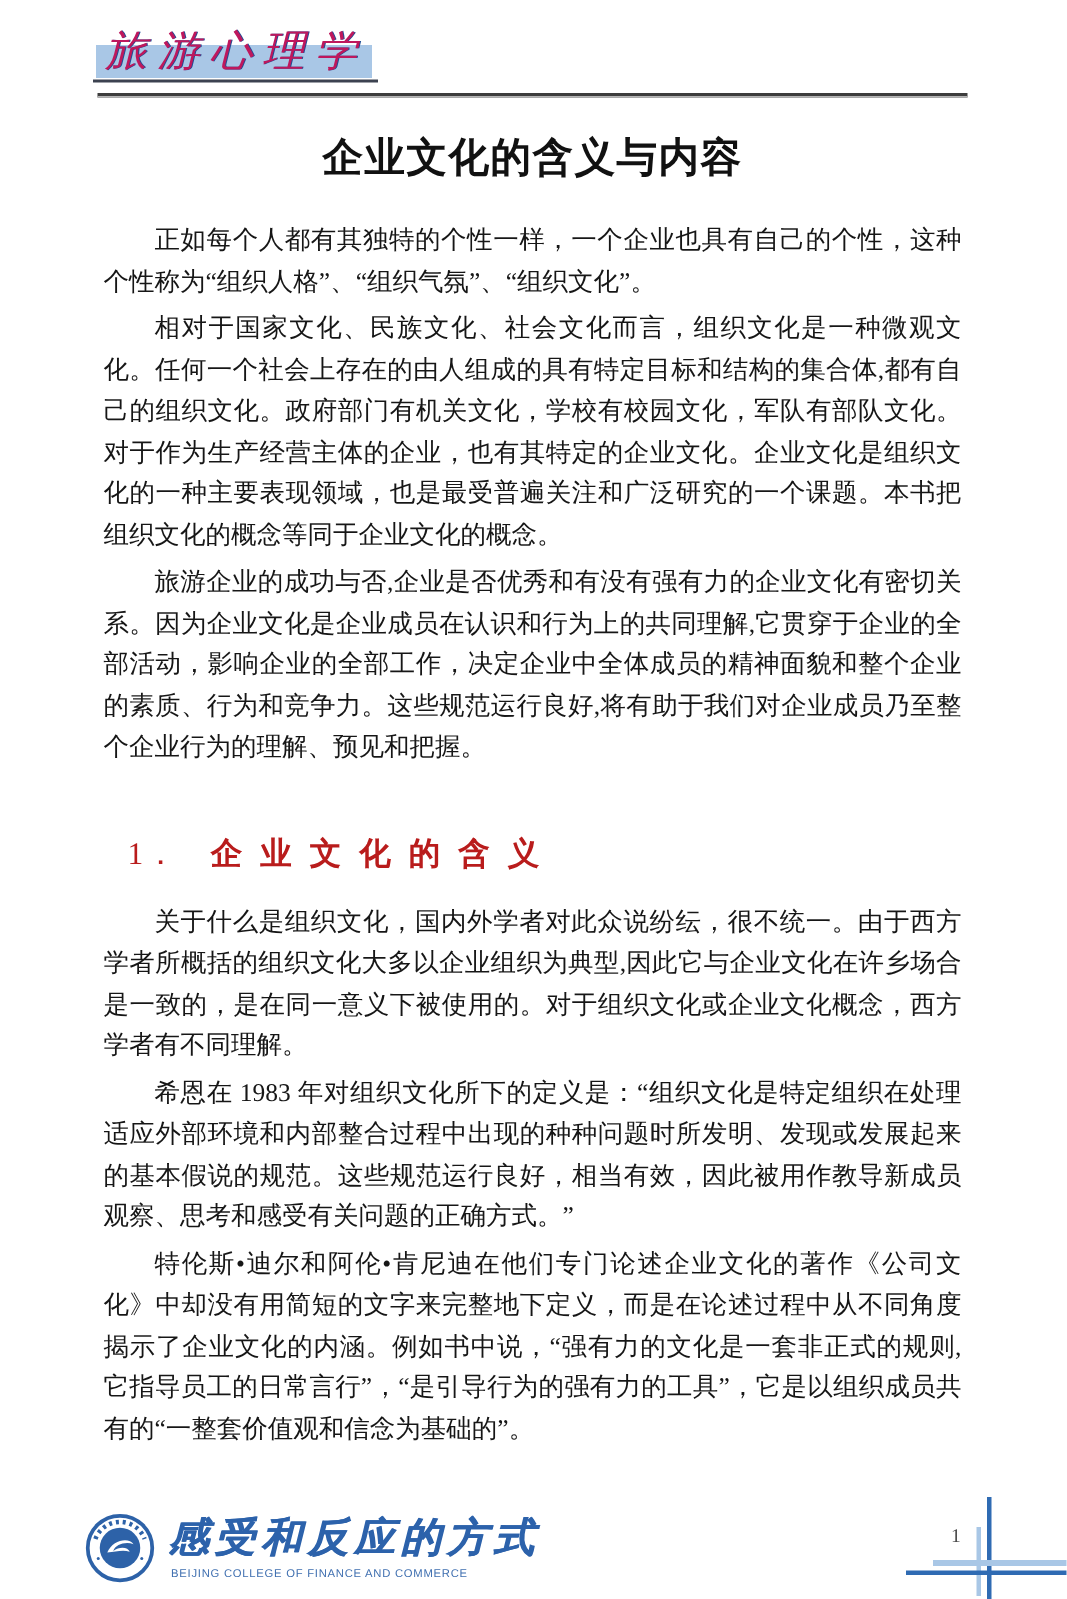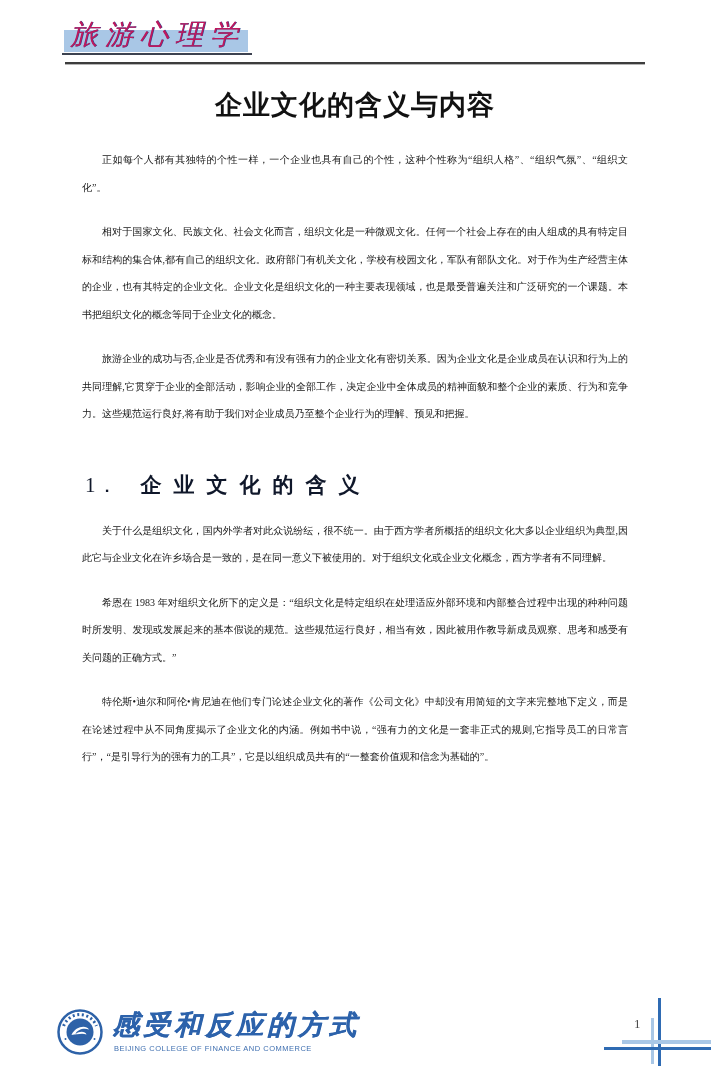--- a/index.html
+++ b/index.html
@@ -45,33 +45,33 @@
   }
   .page-title {
     margin: 0 0 24px 0;
     text-align: center;
     font-family: "Liberation Sans", "DejaVu Sans", sans-serif;
     font-size: 27px; line-height: 34px; font-weight: bold;
     letter-spacing: 1px;
     color: #111111;
   }
   .body-p {
-    margin: 17px;
+    margin: 4px;
     text-indent: 2em;
-    font-size: 10px;
+    font-size: 17px;
     line-height: 27.5px;
     text-align: justify;
     color: #161616;
   }
   .section-heading {
     margin: 42px 0 16px 0;
     padding-left: 20px;
     font-size: 21px; line-height: 30px;
     font-weight: bold;
-    color: #0f172a;
+    color: #b91c1c;
     white-space: nowrap;
   }
   .section-number {
     font-family: "Liberation Serif", "DejaVu Serif", serif;
     margin-right: 22px;
     font-weight: normal;
     letter-spacing: 1px;
   }
   .section-title {
     font-family: "Liberation Sans", "DejaVu Sans", sans-serif;

